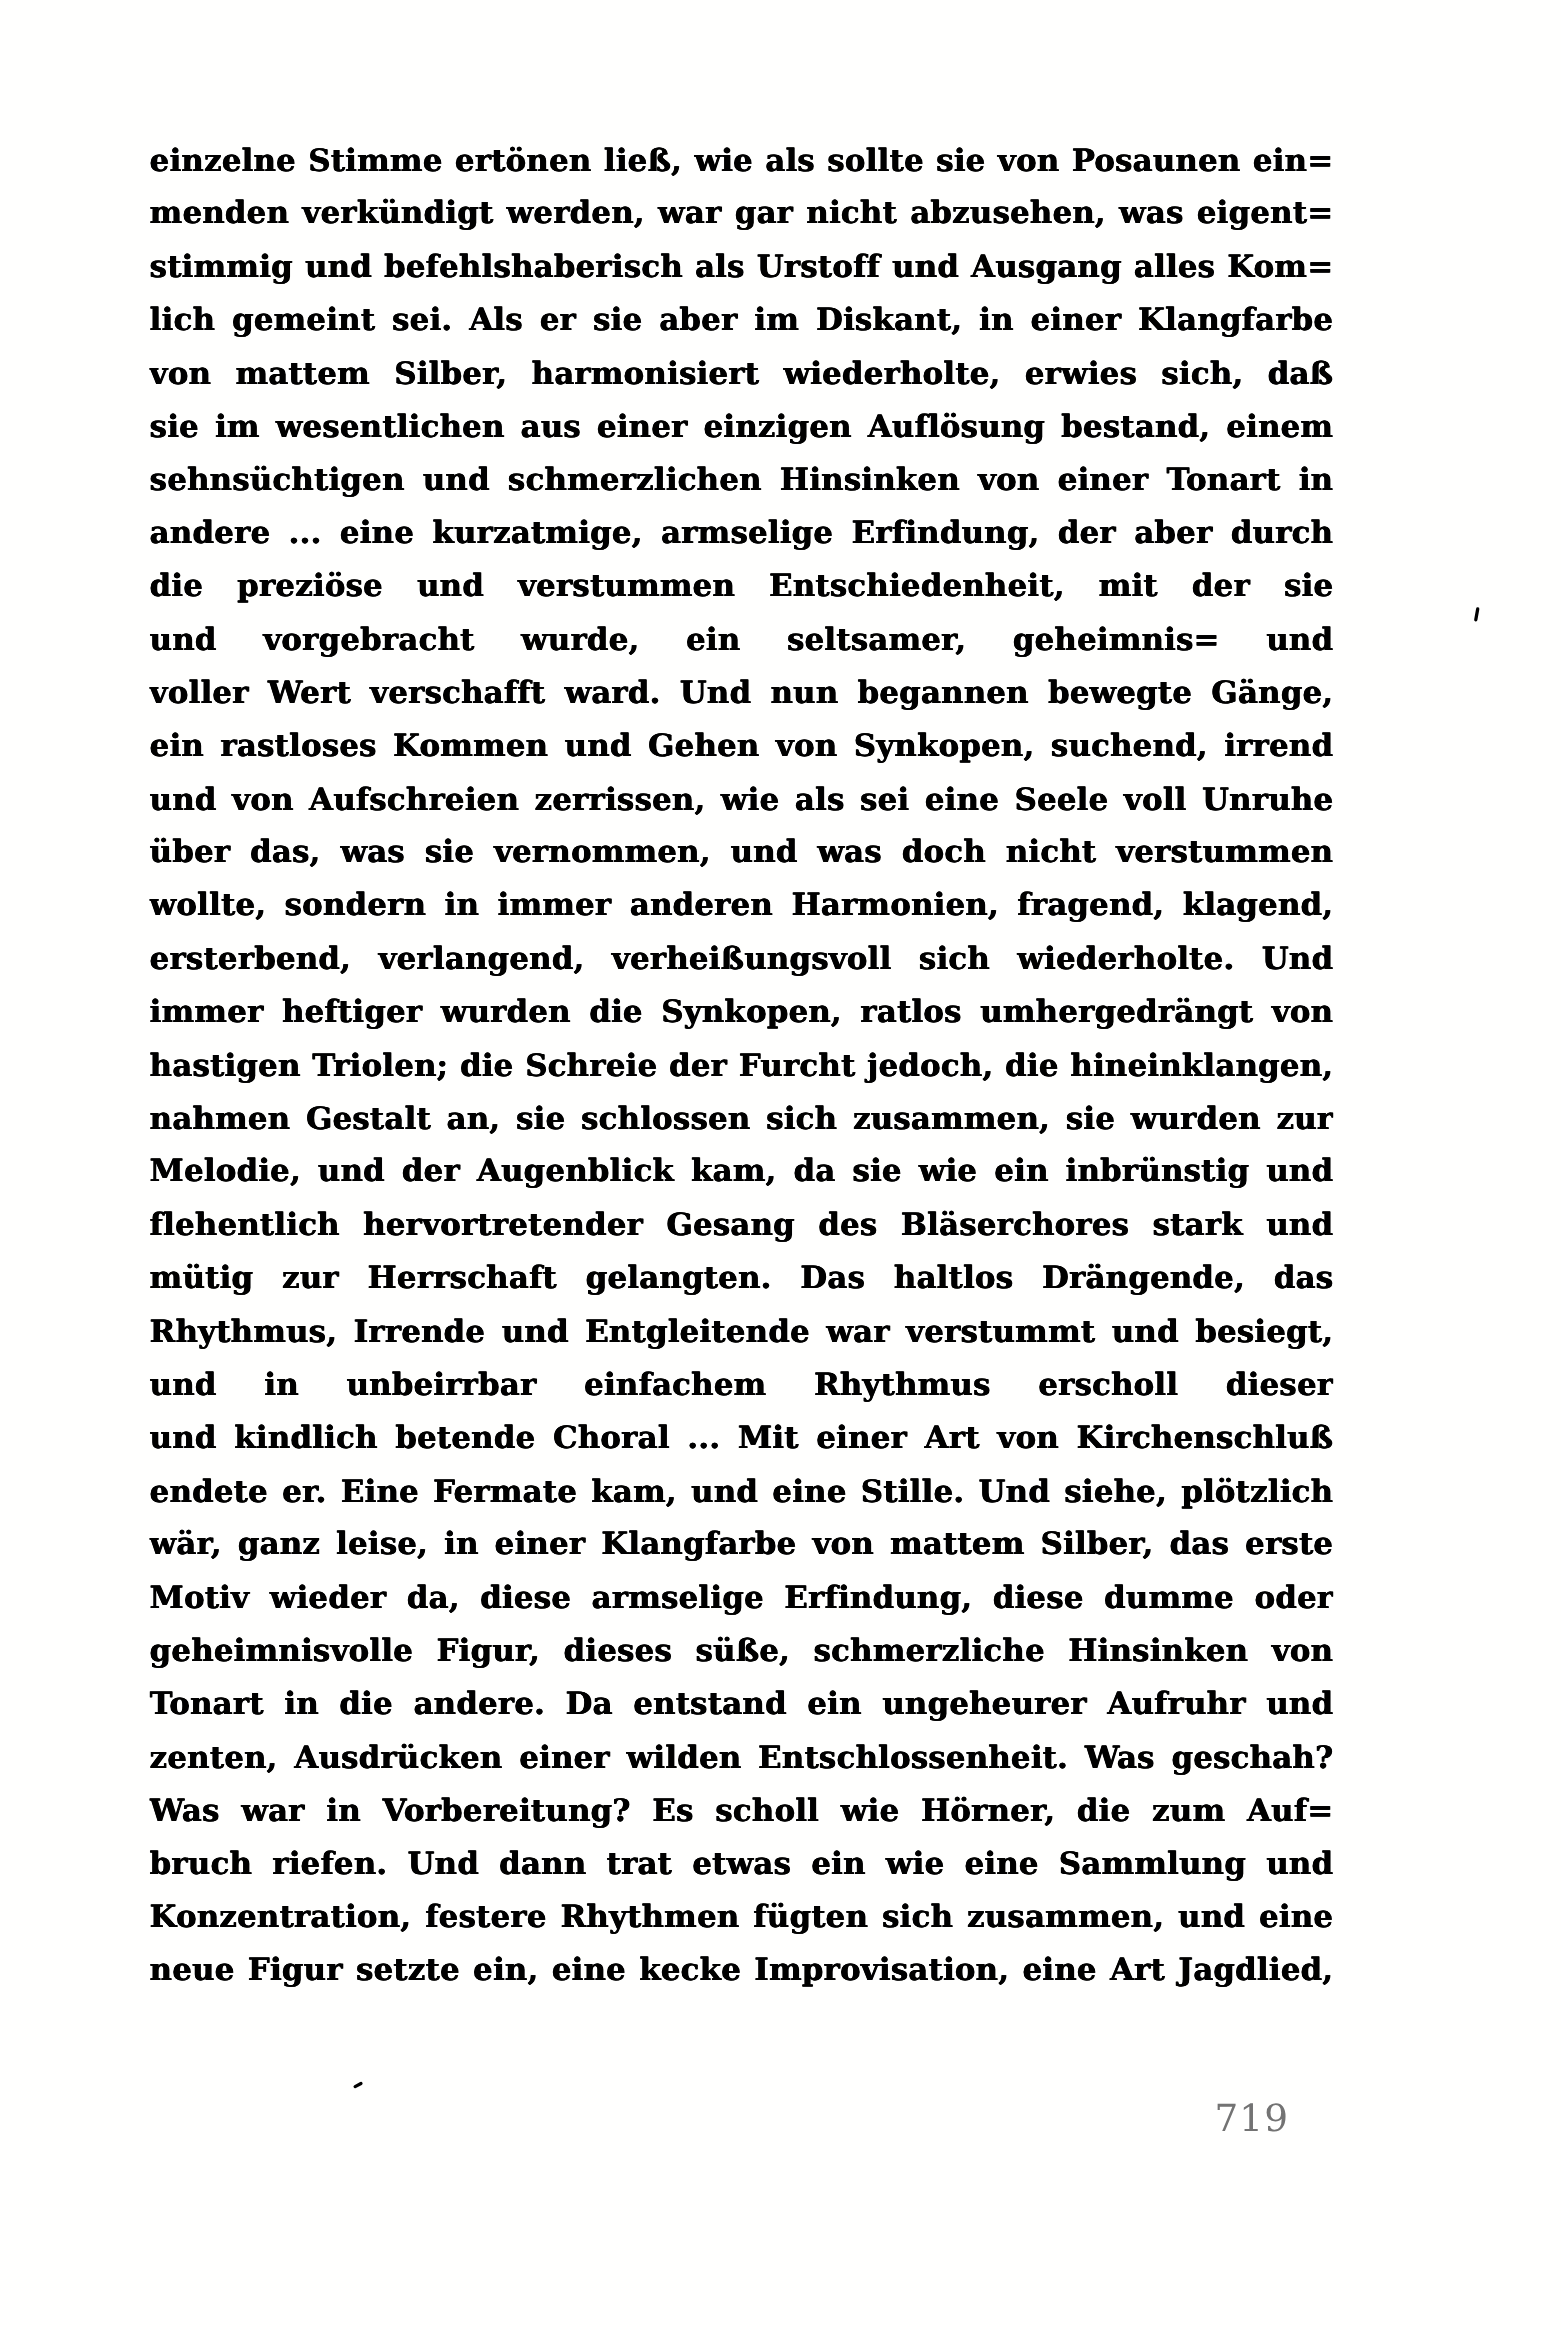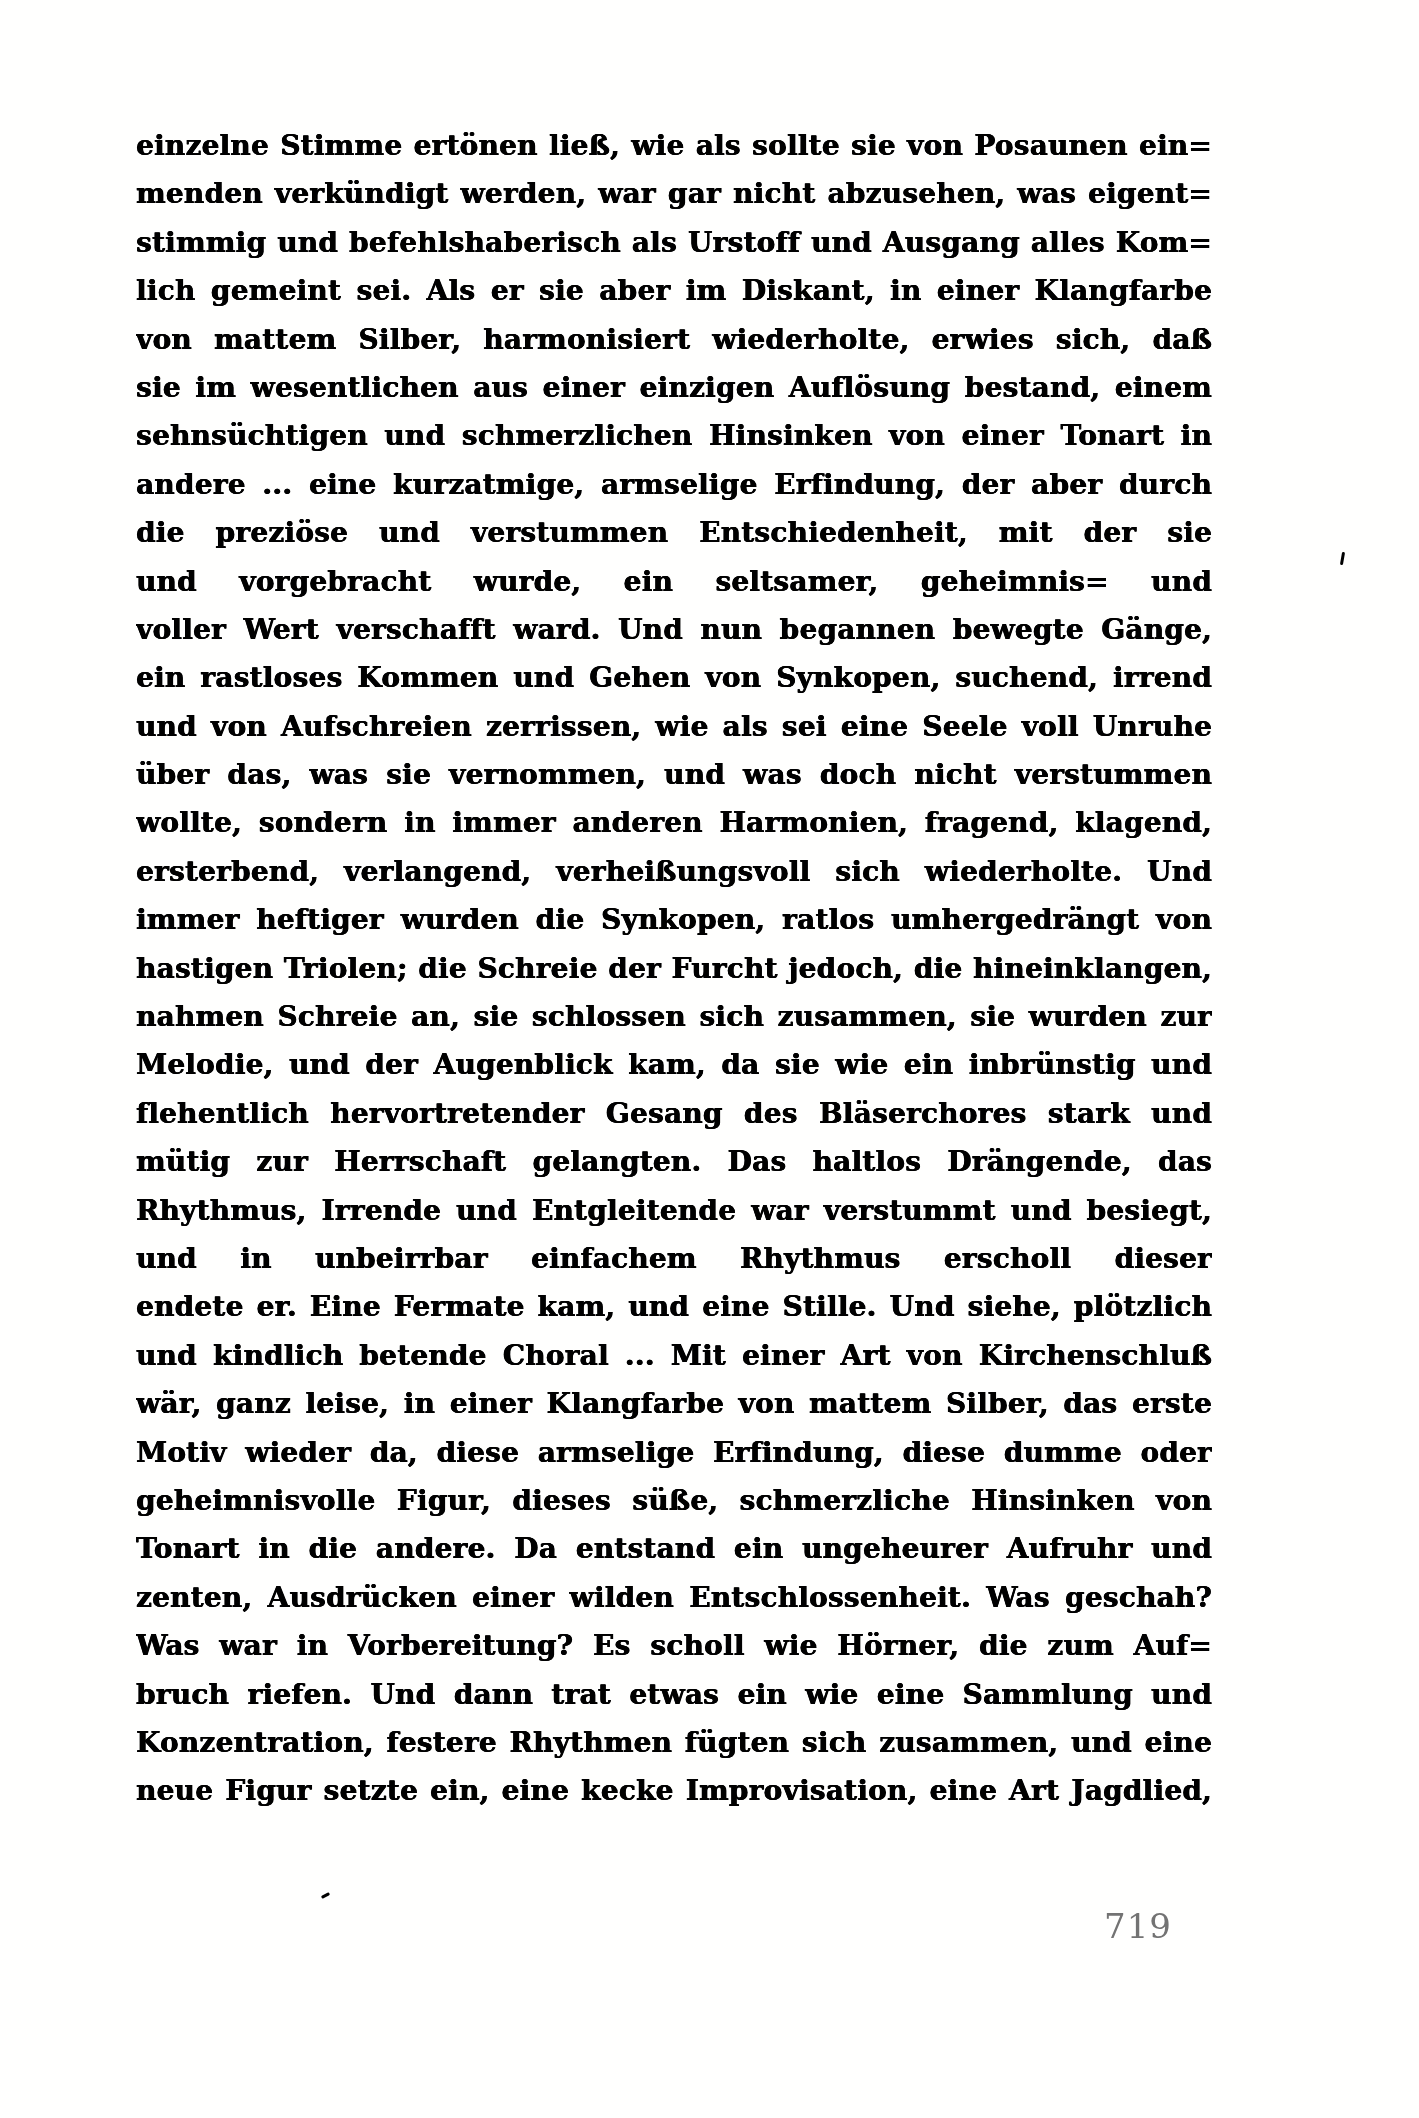--- a/index.html
+++ b/index.html
@@ -93,28 +93,28 @@
       <div class="line">die preziöse und verstummen Entschiedenheit, mit der sie hingestellt</div>
       <div class="line">und vorgebracht wurde, ein seltsamer, geheimnis= und bedeutungs=</div>
       <div class="line">voller Wert verschafft ward. Und nun begannen bewegte Gänge,</div>
       <div class="line">ein rastloses Kommen und Gehen von Synkopen, suchend, irrend</div>
       <div class="line">und von Aufschreien zerrissen, wie als sei eine Seele voll Unruhe</div>
       <div class="line">über das, was sie vernommen, und was doch nicht verstummen</div>
       <div class="line">wollte, sondern in immer anderen Harmonien, fragend, klagend,</div>
       <div class="line">ersterbend, verlangend, verheißungsvoll sich wiederholte. Und</div>
       <div class="line">immer heftiger wurden die Synkopen, ratlos umhergedrängt von</div>
       <div class="line">hastigen Triolen; die Schreie der Furcht jedoch, die hineinklangen,</div>
-      <div class="line">nahmen Schreie an, sie schlossen sich zusammen, sie wurden zur</div>
+      <div class="line">nahmen Gestalt an, sie schlossen sich zusammen, sie wurden zur</div>
       <div class="line">Melodie, und der Augenblick kam, da sie wie ein inbrünstig und</div>
       <div class="line">flehentlich hervortretender Gesang des Bläserchores stark und de=</div>
       <div class="line">mütig zur Herrschaft gelangten. Das haltlos Drängende, das</div>
       <div class="line">Rhythmus, Irrende und Entgleitende war verstummt und besiegt,</div>
       <div class="line">und in unbeirrbar einfachem Rhythmus erscholl dieser zerknirschte</div>
+      <div class="line">und kindlich betende Choral ... Mit einer Art von Kirchenschluß</div>
       <div class="line">endete er. Eine Fermate kam, und eine Stille. Und siehe, plötzlich</div>
-      <div class="line">und kindlich betende Choral ... Mit einer Art von Kirchenschluß</div>
       <div class="line">wär, ganz leise, in einer Klangfarbe von mattem Silber, das erste</div>
       <div class="line">Motiv wieder da, diese armselige Erfindung, diese dumme oder</div>
       <div class="line">geheimnisvolle Figur, dieses süße, schmerzliche Hinsinken von einer</div>
       <div class="line">Tonart in die andere. Da entstand ein ungeheurer Aufruhr und</div>
       <div class="line">zenten, Ausdrücken einer wilden Entschlossenheit. Was geschah?</div>
       <div class="line">Was war in Vorbereitung? Es scholl wie Hörner, die zum Auf=</div>
       <div class="line">bruch riefen. Und dann trat etwas ein wie eine Sammlung und</div>
       <div class="line">Konzentration, festere Rhythmen fügten sich zusammen, und eine</div>
       <div class="line">neue Figur setzte ein, eine kecke Improvisation, eine Art Jagdlied,</div>
     </section>

